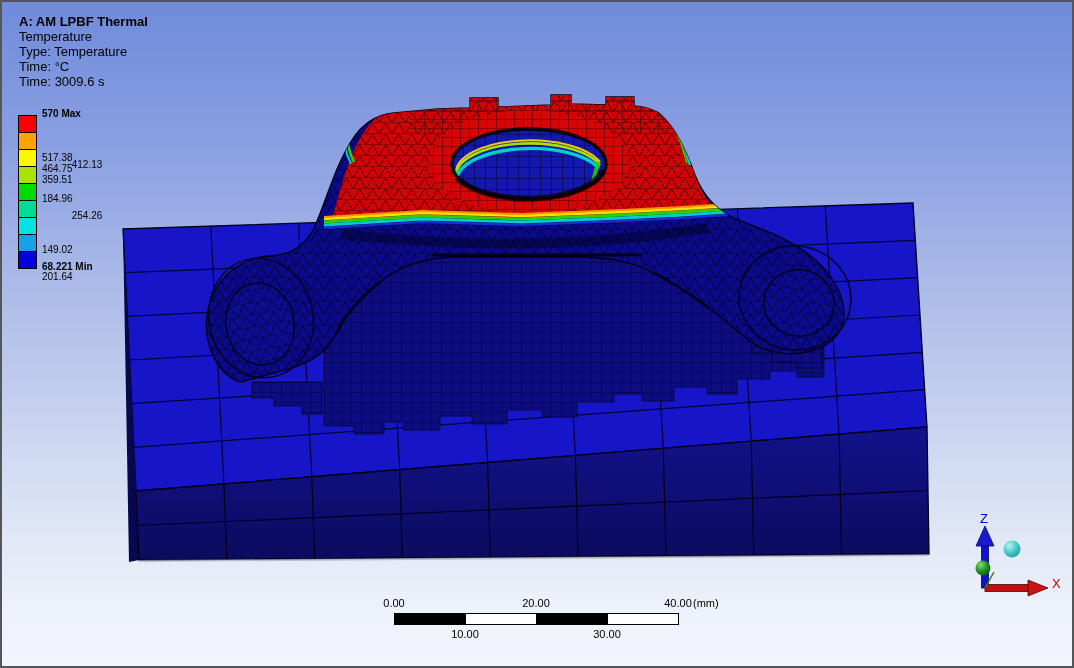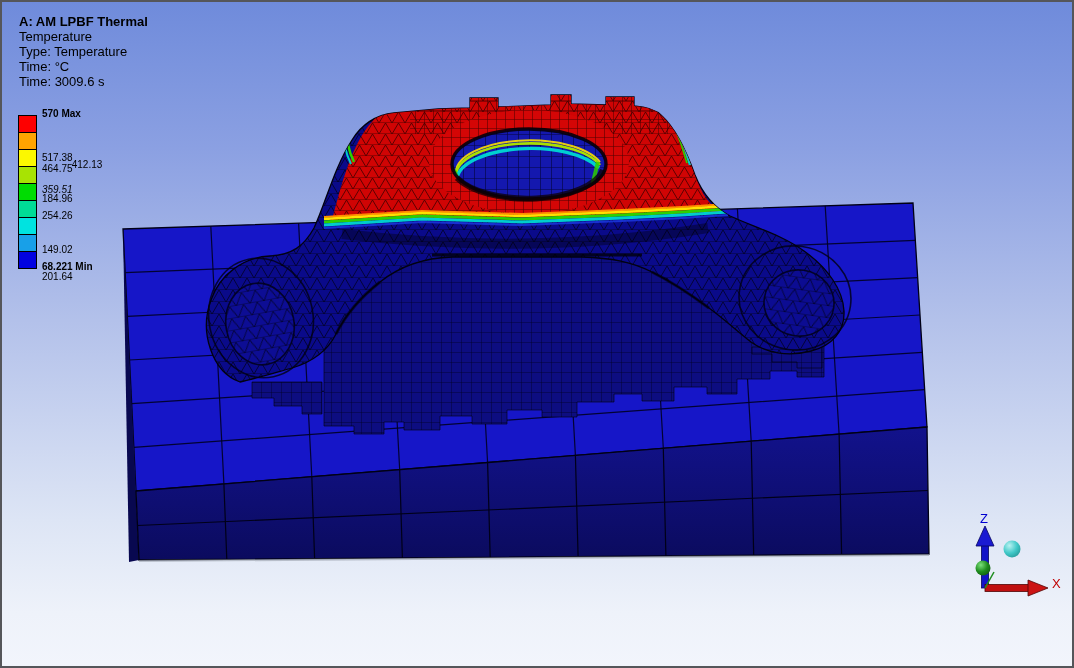--- a/index.html
+++ b/index.html
@@ -193,22 +193,34 @@
       <div class="legend-cell" style="background:#00dc02"></div>
       <div class="legend-cell" style="background:#00dc96"></div>
       <div class="legend-cell" style="background:#00e3e0"></div>
       <div class="legend-cell" style="background:#18a0e8"></div>
       <div class="legend-cell" style="background:#0202e0"></div>
     </div>
     <div class="legend-label b" style="top:106px;">570 Max</div>
     <div class="legend-label" style="top:119px;margin-top:31px;">517.38</div>
     <div class="legend-label" style="top:151px;margin-top:10px;">464.75</div>
     <div class="legend-label" style="top:157px;text-align:center;">412.13</div>
-    <div class="legend-label" style="top:182px;font-style:italic;">359.51</div>
+    <div class="legend-label" style="top:172px;">359.51</div>
     <div class="legend-label" style="top:191px;">184.96</div>
-    <div class="legend-label" style="top:208px;">254.26</div>
+    <div class="legend-label" style="top:208px;text-align:center;">254.26</div>
     <div class="legend-label" style="top:225px;margin-top:44px;">201.64</div>
     <div class="legend-label" style="top:242px;">149.02</div>
     <div class="legend-label b" style="top:259px;">68.221 Min</div>
   </div>
 
+  <div class="sbar">
+    <span class="lab top" style="left:0px;">0.00</span>
+    <span class="lab top" style="left:142px;">20.00</span>
+    <span class="lab top" style="left:284px;">40.00</span>
+    <span class="unit">(mm)</span>
+    <div class="seg" style="left:0px;width:72px;background:#000;"></div>
+    <div class="seg" style="left:71px;width:72px;background:#fff;"></div>
+    <div class="seg" style="left:142px;width:72px;background:#000;"></div>
+    <div class="seg" style="left:213px;width:72px;background:#fff;"></div>
+    <span class="lab bot" style="left:71px;">10.00</span>
+    <span class="lab bot" style="left:213px;">30.00</span>
+  </div>
 
 </div>
 
 </body></html>

